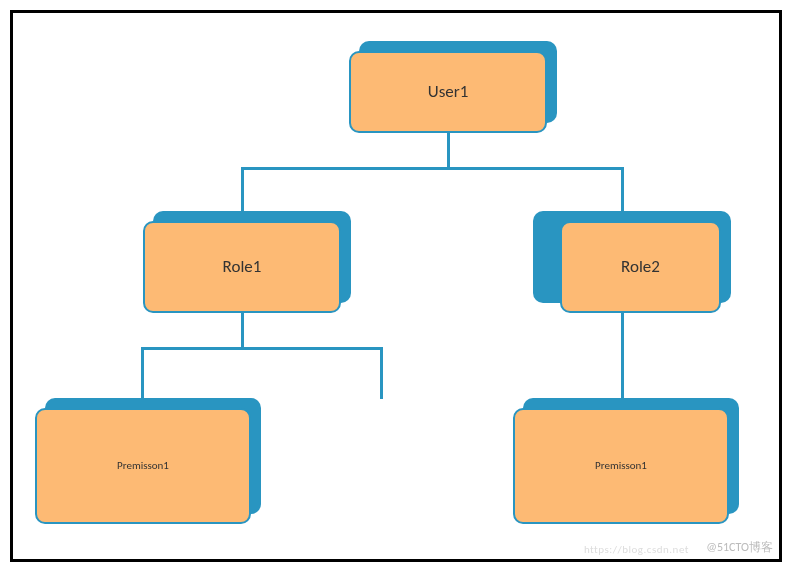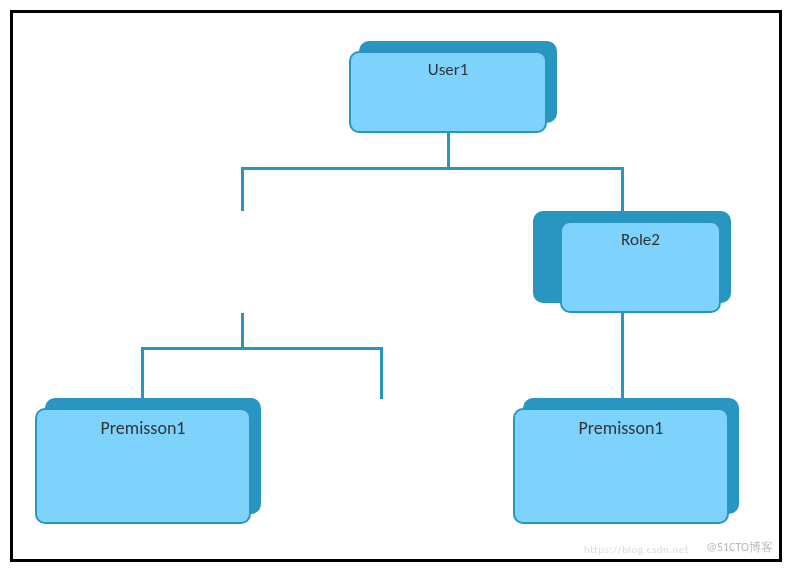--- a/index.html
+++ b/index.html
@@ -25,29 +25,29 @@
     position: absolute;
     background: #2995c1;
     border-radius: 10px;
     width: 100%;
     height: 100%;
     top: -10px;
     left: 10px;
   }
   .box {
     position: relative;
-    background: #7dd3fc;
+    background: #fdba74;
     border: 2px solid #2995c1;
     border-radius: 10px;
     width: 100%;
     height: 100%;
     display: flex;
     flex-direction: column;
     align-items: center;
-    justify-content: flex-start;
+    justify-content: center;
     text-align: center;
     color: #333;
     font-size: 17px;
     line-height: 1.35;
     padding: 6px;
   }
   .connector {
     position: absolute;
     background: #2995c1;
   }
@@ -70,21 +70,21 @@
 
   
   .user1 { left: 336px; top: 38px; width: 198px; height: 82px; }
   .role1 { left: 130px; top: 208px; width: 198px; height: 92px; }
   .role2 { left: 510px; top: 208px; width: 198px; height: 92px; padding-left: 37px; }
   .perm1 { left: 22px;  top: 395px; width: 216px; height: 116px; }
   .perm2 { left: 260px; top: 395px; width: 216px; height: 116px; }
   .perm3 { left: 500px; top: 395px; width: 216px; height: 116px; }
 
   
-  .perm1 .box, .perm2 .box, .perm3 .box { font-size: 18px; }
+  .perm1 .box, .perm2 .box, .perm3 .box { font-size: 11px; }
 </style>
 </head>
 <body>
 
 <div class="frame">
 
   <div class="connector" style="left:434px; top:120px; width:3px; height:34px;"></div>
   <div class="connector" style="left:228px; top:154px; width:382px; height:3px;"></div>
   <div class="connector" style="left:228px; top:154px; width:3px; height:44px;"></div>
   <div class="connector" style="left:608px; top:154px; width:3px; height:44px;"></div>
@@ -96,20 +96,26 @@
 
   <div class="connector" style="left:608px; top:300px; width:3px; height:86px;"></div>
 
   <div class="node user1">
     <div class="shadow"></div>
     <div class="box">
       <span>User1</span>
     </div>
   </div>
 
+  <div class="node role1">
+    <div class="shadow"></div>
+    <div class="box">
+      <span>Role1</span>
+    </div>
+  </div>
 
   <div class="node role2">
     <div class="shadow"></div>
     <div class="box">
       <span>Role2</span>
     </div>
   </div>
 
   <div class="node perm1">
     <div class="shadow"></div>

